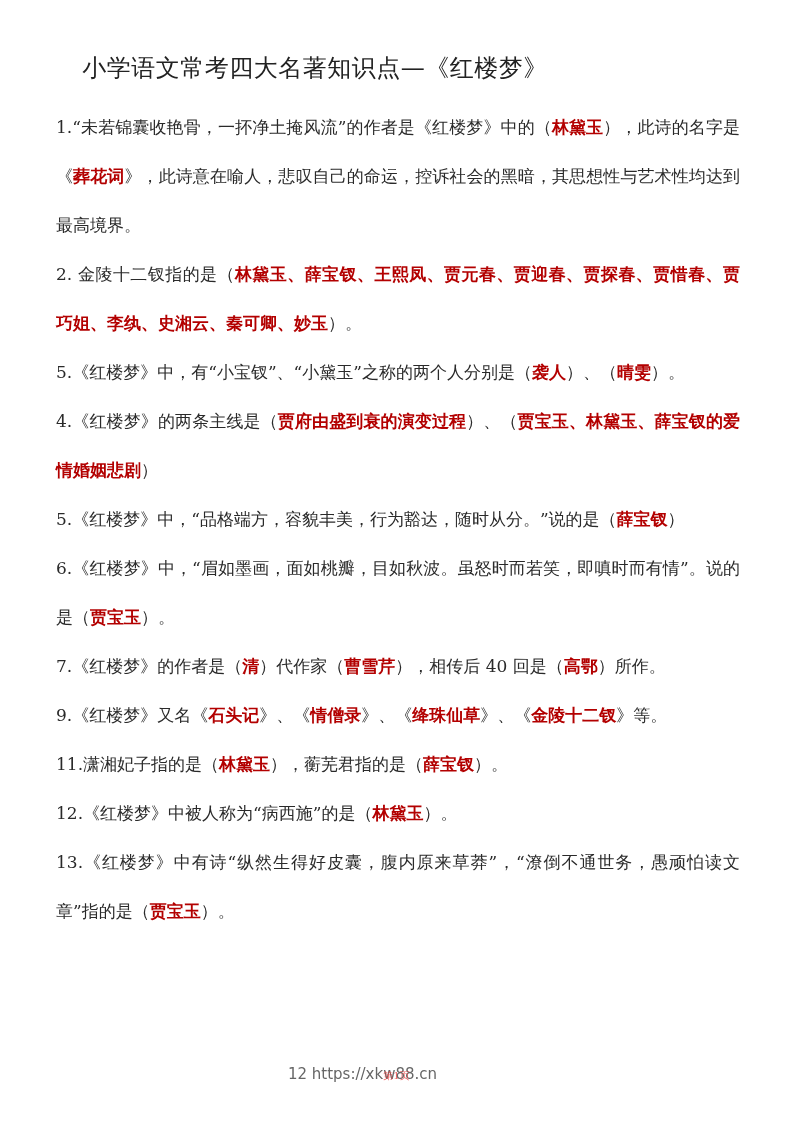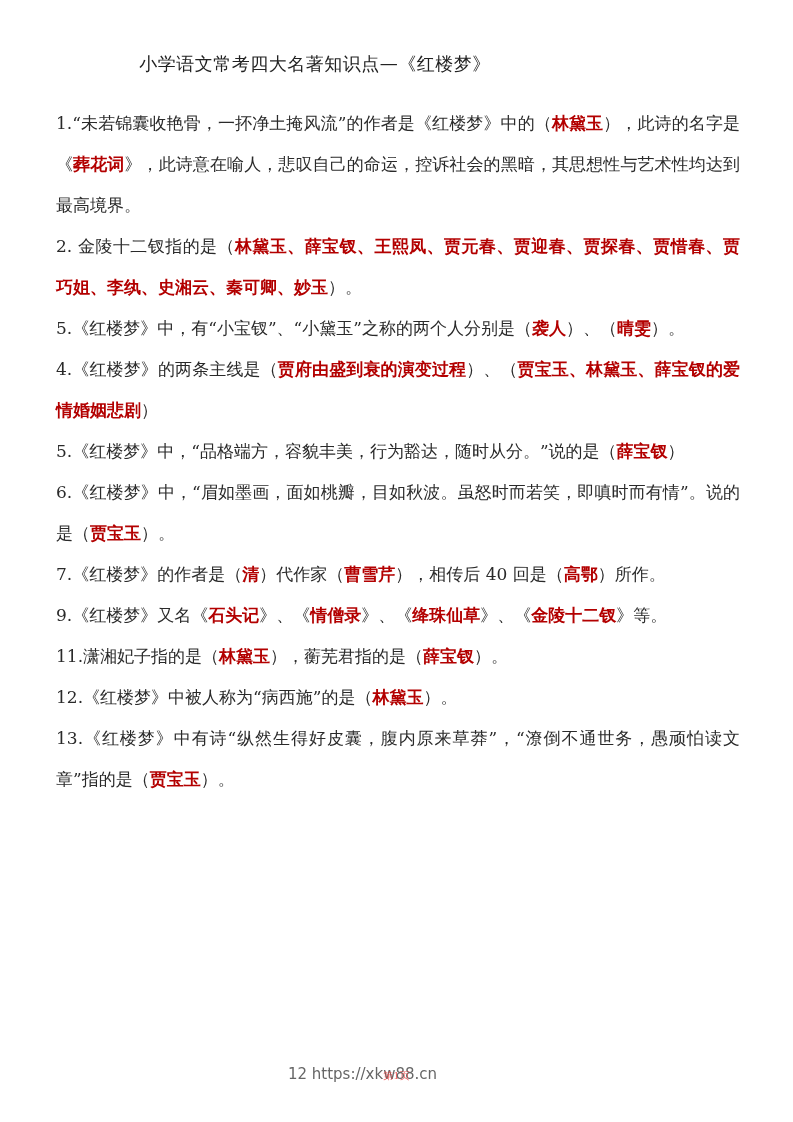--- a/index.html
+++ b/index.html
@@ -3,25 +3,25 @@
 <meta charset="utf-8">
 <style>
   html, body { margin: 0; padding: 0; background: #ffffff; }
   body {
     width: 793px; height: 1122px; position: relative; overflow: hidden;
     font-family: "DejaVu Serif", "Liberation Serif", serif;
     color: #2a2a2a;
   }
   .title {
     position: absolute; top: 52px; left: 0; width: 630px; text-align: center;
-    font-size: 18px; letter-spacing: 0.5px; color: #222;
+    font-size: 24px; letter-spacing: 0.5px; color: #222;
   }
   .content {
     position: absolute; top: 103px; left: 56px; width: 684px;
-    font-size: 17px; line-height: 41px; text-align: justify;
+    font-size: 17px; line-height: 49px; text-align: justify;
   }
   .para { margin: 0; }
   .hl { color: #b30000; font-weight: bold; font-family: "DejaVu Sans", "Liberation Sans", sans-serif; }
   .footer {
     position: absolute; top: 1065px; left: 0; width: 725px; text-align: center;
     font-size: 15px; color: #555;
   }
   .footer .url { font-family: "DejaVu Sans", "Liberation Sans", sans-serif; color: #666; }
   .footer .page { position: absolute; left: 0; width: 793px; top: 4px; font-size: 10px; color: #ef4444; opacity: 0.8; }
 </style>

